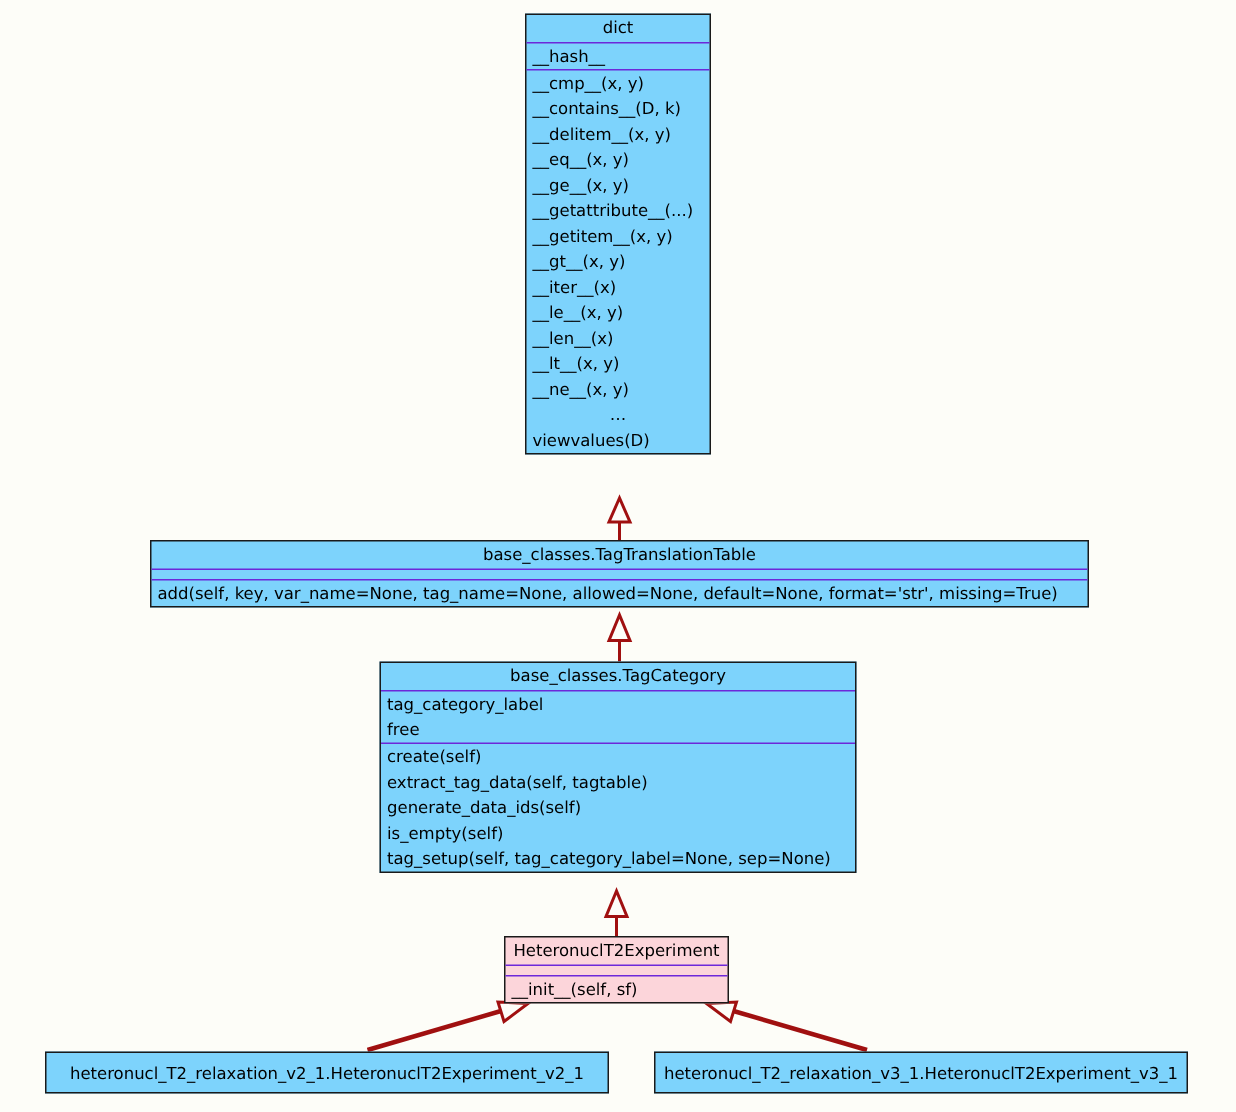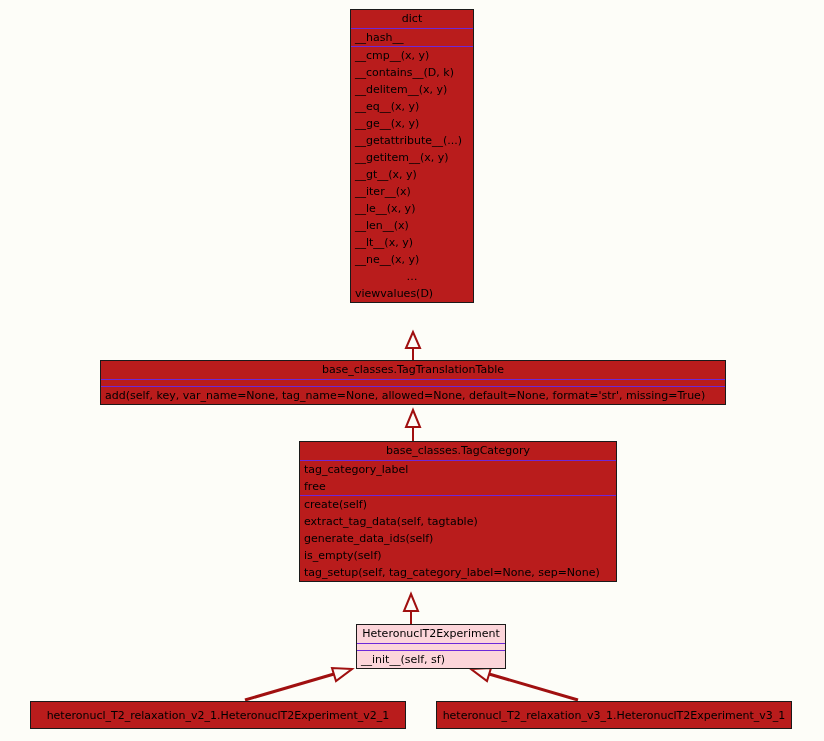--- a/index.html
+++ b/index.html
@@ -24,28 +24,27 @@
     position: absolute;
     left: 0; top: 0;
     width: 824px;
     height: 741px;
     pointer-events: none;
   }
   .umlbox {
     position: absolute;
     box-sizing: border-box;
     border: 1px solid #1a1a1a;
-    background: #b91c1c;
+    background: #7dd3fc;
     font-size: 11px;
     line-height: 1;
     color: #000;
   }
   .umlbox.light {
     background: #fcd5da;
-    margin-left: 20px;
   }
   .compartment {
     box-sizing: border-box;
   }
   .compartment + .compartment {
     border-top: 1px solid #6d28d9;
   }
   .title {
     text-align: center;
     padding: 3px 4px 4px 4px;
@@ -65,21 +64,21 @@
   .single {
     display: flex;
     align-items: center;
     justify-content: center;
     white-space: nowrap;
   }
 
   
   #box-dict      { left: 350px; top: 9px;   width: 124px; }
   #box-tagtrans  { left: 100px; top: 360px; width: 626px; }
-  #box-tagcat    { left: 253px; top: 441px; width: 318px; margin-left: 46px; }
+  #box-tagcat    { left: 253px; top: 441px; width: 318px; }
   #box-het       { left: 336px; top: 624px; width: 150px; }
   #box-v2        { left: 14px;  top: 701px; width: 376px; height: 28px; margin-left: 16px; }
   #box-v3        { left: 436px; top: 701px; width: 356px; height: 28px; }
 </style>
 </head>
 <body>
 
 <div id="canvas">
 
   <svg class="edges" width="824" height="741" viewBox="0 0 824 741">

